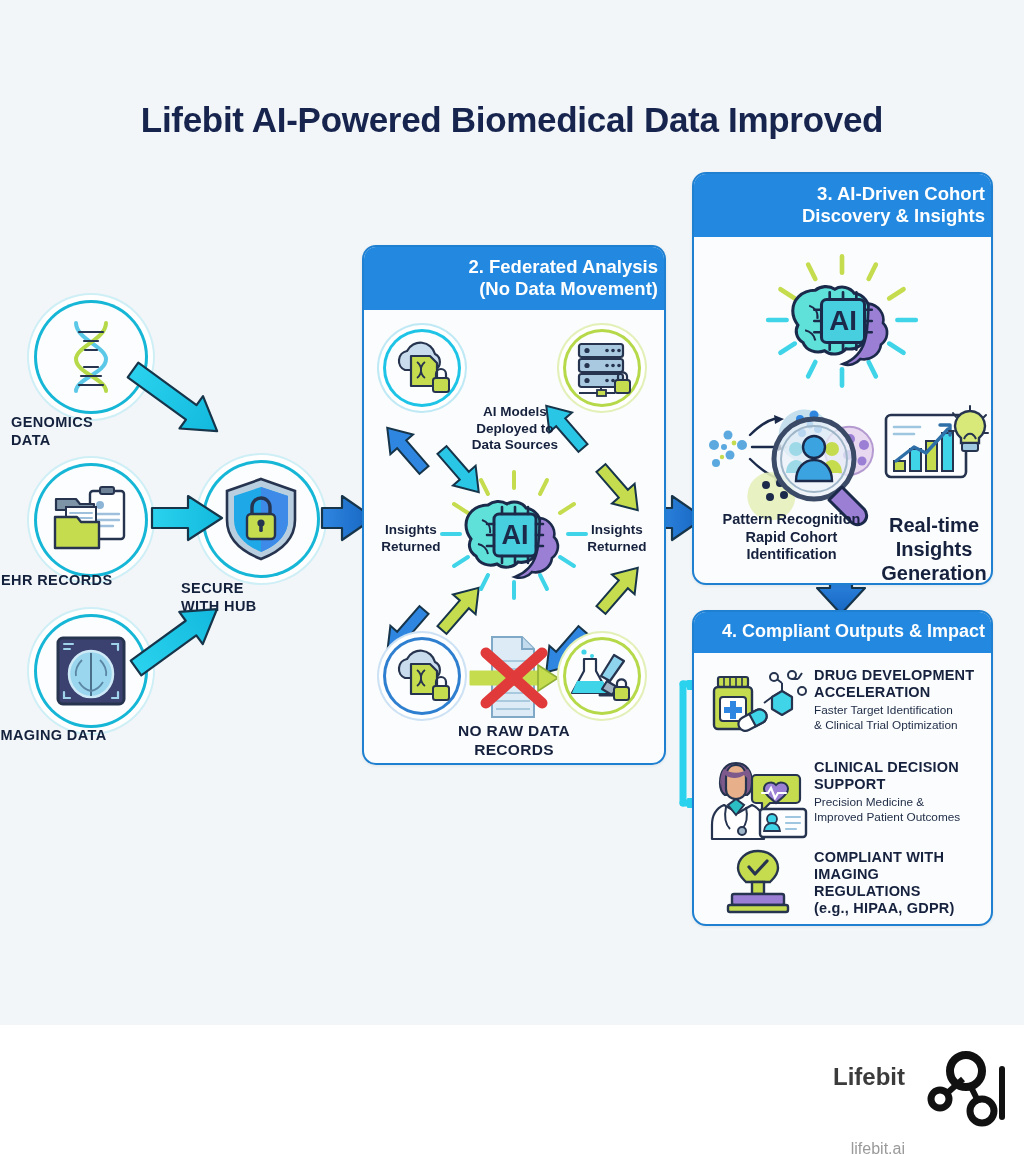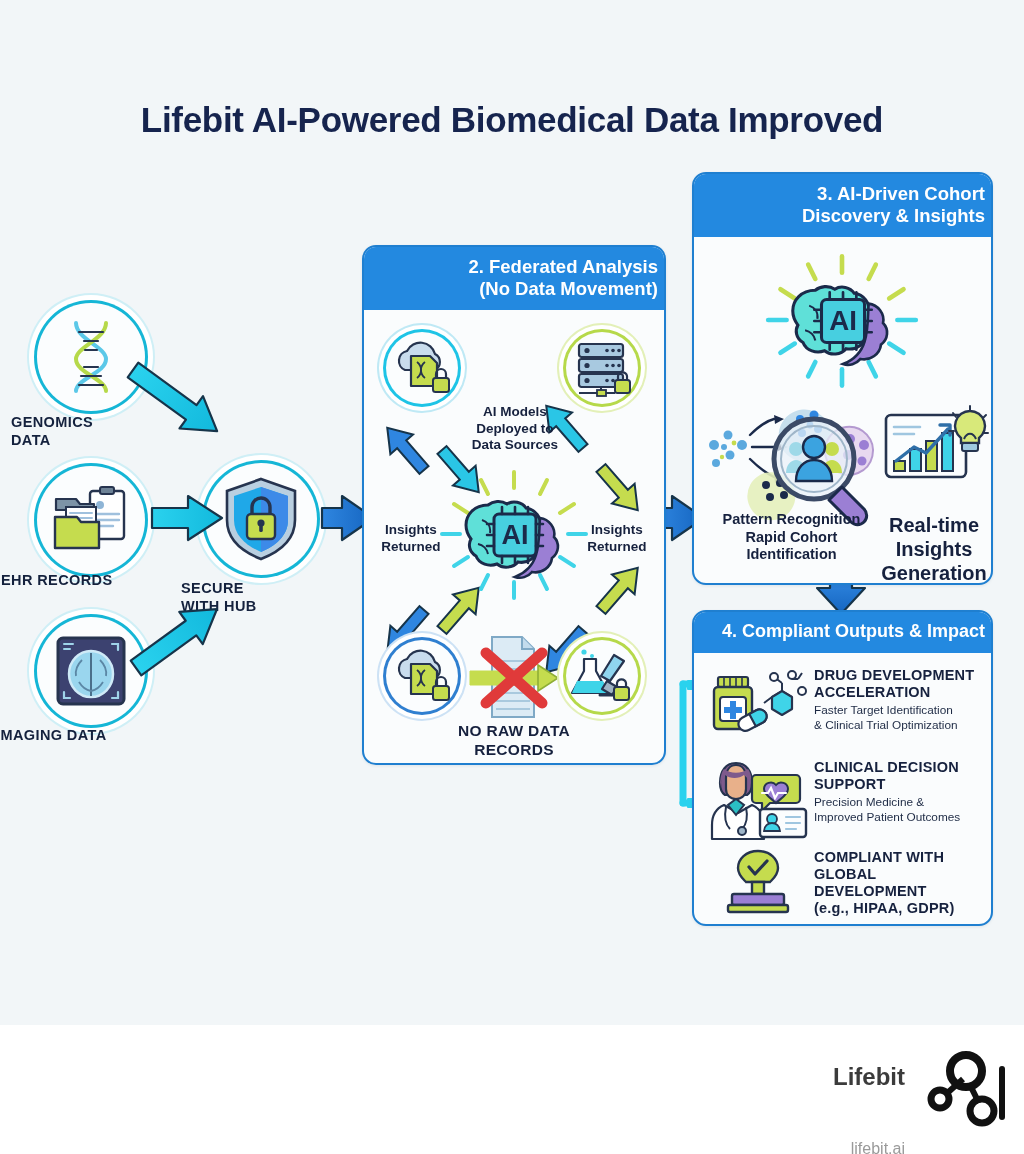--- a/index.html
+++ b/index.html
@@ -537,21 +537,21 @@
       <div class="impact-row" style="left:14px;top:196px;width:270px;">
         <svg style="position:absolute;left:14px;top:0px;" width="72" height="66" viewBox="0 0 72 66">
           <path d="M36 2c-12 0-20 8-20 17 0 7 5 11 8 14h24c3-3 8-7 8-14 0-9-8-17-20-17z" fill="#c5dc4e" stroke="#26344f" stroke-width="2.4"></path>
           <path d="M27 18l6 7 12-13" fill="none" stroke="#26344f" stroke-width="3.2" stroke-linecap="round" stroke-linejoin="round"></path>
           <path d="M30 33h12v12H30z" fill="#c5dc4e" stroke="#26344f" stroke-width="2.4"></path>
           <rect x="10" y="45" width="52" height="11" rx="2" fill="#9b7fd4" stroke="#26344f" stroke-width="2.4"></rect>
           <rect x="6" y="56" width="60" height="7" rx="2" fill="#c5dc4e" stroke="#26344f" stroke-width="2.4"></rect>
         </svg>
         <div style="margin-left:106px;">
           <div class="impact-title" style="white-space:pre-line;">COMPLIANT WITH
-GLOBAL DEVELOPMENT
+IMAGING REGULATIONS
 (e.g., HIPAA, GDPR)</div>
           <div class="impact-sub" style="white-space:pre-line;"></div>
         </div>
       </div>
     </div>
   </div>
 
   <div class="logo-name" style="left:760px;top:1063px;width:145px;">Lifebit</div>
   <div class="logo-url" style="left:760px;top:1124px;width:145px;margin-top:16px;">lifebit.ai</div>
   <svg style="position:absolute;left:916px;top:1045px;" width="90" height="90" viewBox="0 0 90 90">

